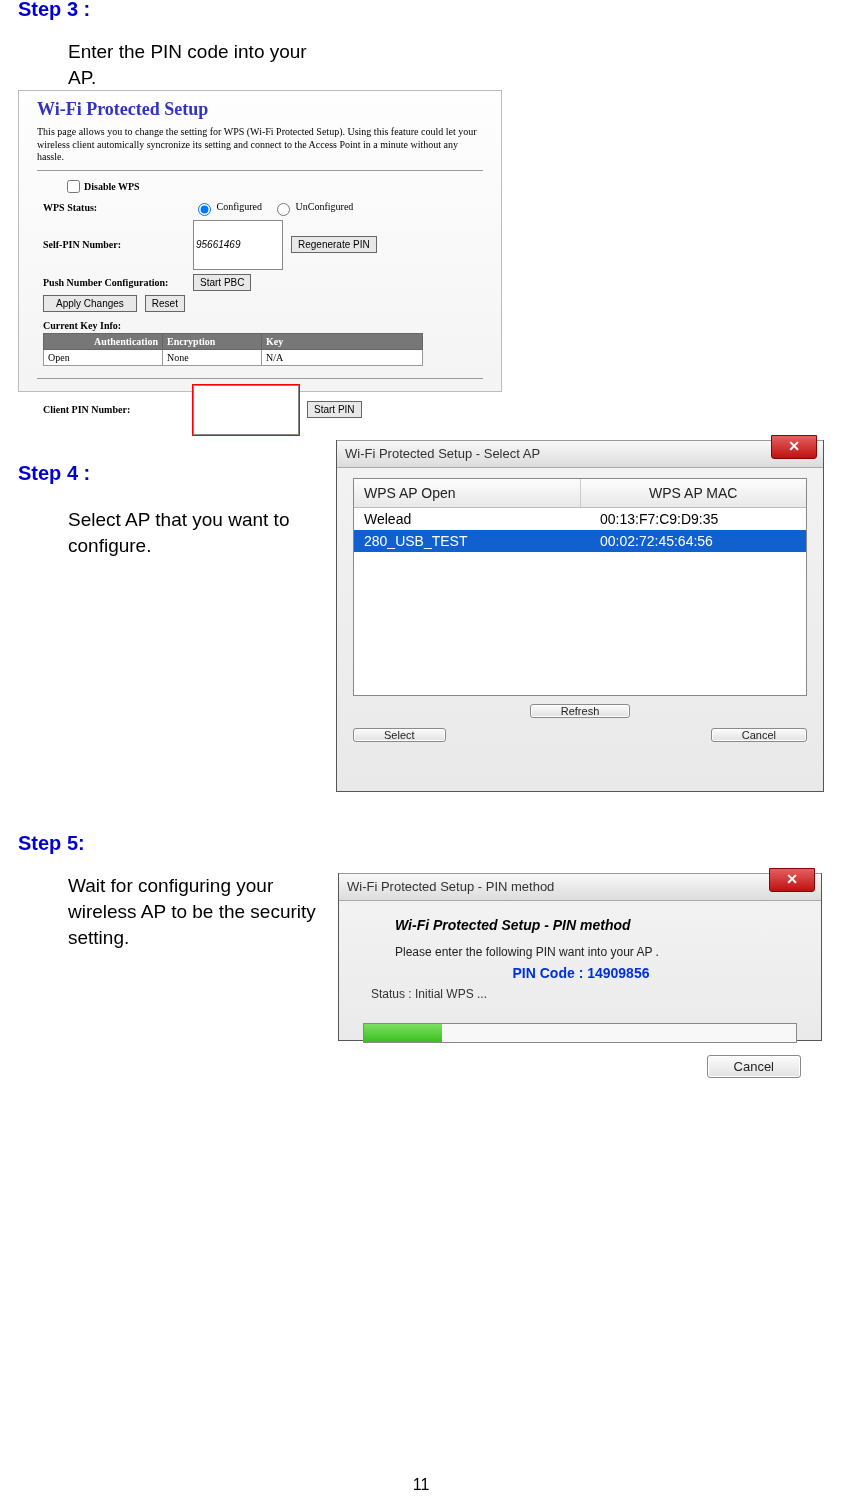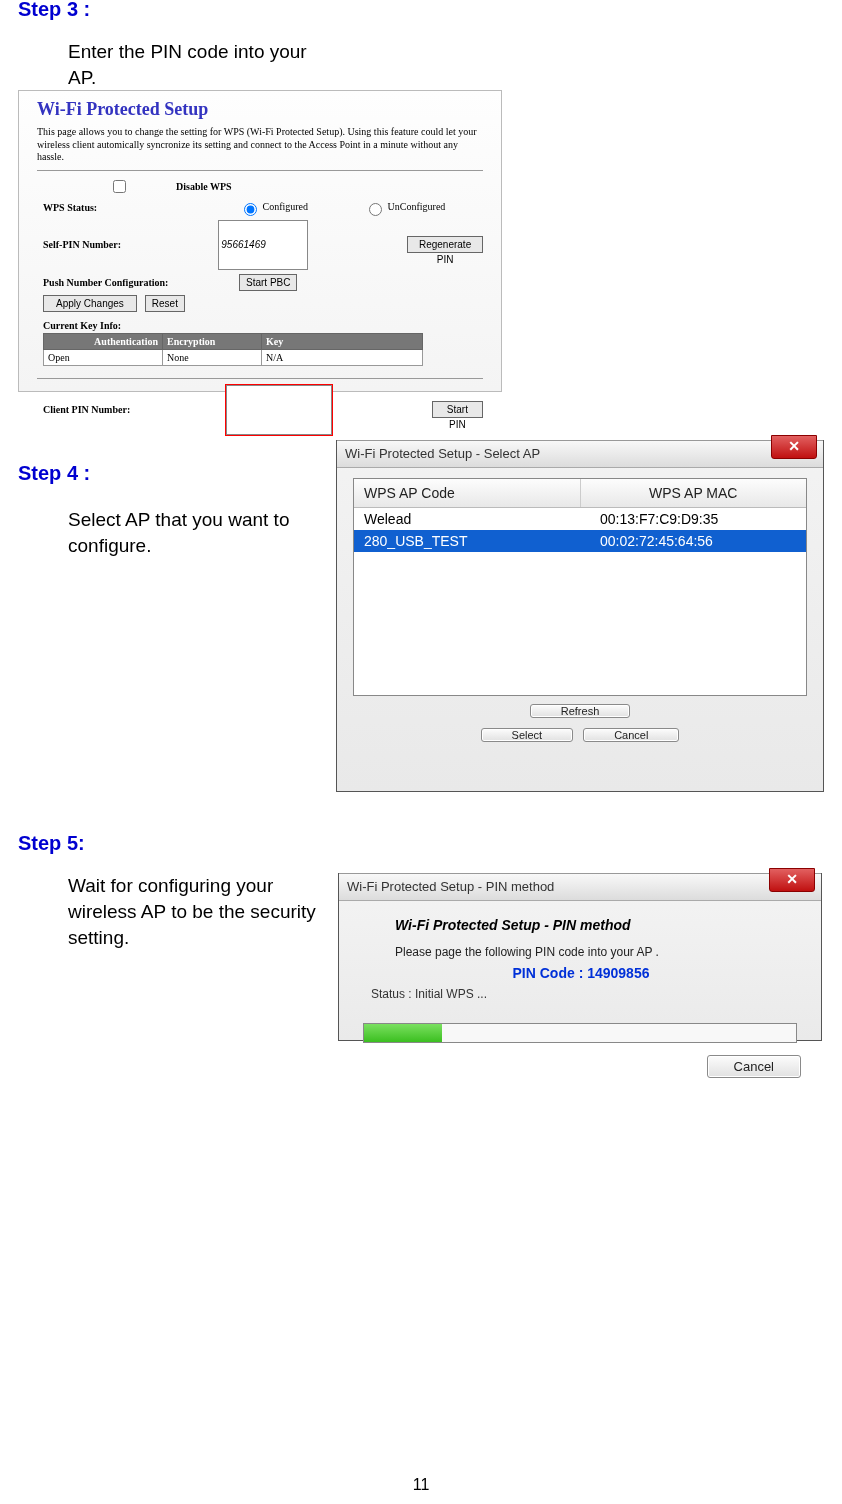--- a/index.html
+++ b/index.html
@@ -11,21 +11,21 @@
   .right-col { flex:1; }
   .page-num { position:absolute; bottom:8px; left:0; right:0; text-align:center; font-size:16px; }
 
   
   .shot1 { border:1px solid #bbb; width:484px; height:302px; box-sizing:border-box;
            background:linear-gradient(#fefefe,#f4f4f4); font-family:"Times New Roman",serif; position:relative; }
   .shot1 .pad { padding:8px 18px 8px 18px; }
   .shot1 h2 { color:#3333c0; font-size:18px; margin:0 0 6px 0; font-weight:bold; }
   .shot1 .desc { font-size:10px; color:#000; line-height:1.25; }
   .shot1 hr { border:none; border-top:1px solid #999; margin:6px 0 4px 0; }
-  .shot1 .form-row { display:flex; align-items:center; font-size:10px; font-weight:bold; padding:2px 0 2px 6px;gap:46px; }
+  .shot1 .form-row { display:flex; align-items:center; font-size:10px; font-weight:bold; padding:2px 0 2px 6px; }
   .shot1 .form-row .lbl { width:150px; }
   .shot1 input[type=text] { height:14px; font-size:10px; border:1px solid #888; background:#fff; padding:17px 2px;font-style:italic; }
   .shot1 .btn { font-size:10px; border:1px solid #666; background:#e8e8e8; padding:0 6px; height:17px; line-height:15px; font-family:Arial,sans-serif; }
   .shot1 .radio-lbl { font-weight:normal; font-size:10px; margin-right:10px; }
   .shot1 table.keytbl { border-collapse:collapse; font-size:10px; width:380px; margin-left:6px;}
   .shot1 table.keytbl th { background:#777; color:#fff; border:1px solid #666; padding:2px 4px; text-align:left; font-weight:bold; }
   .shot1 table.keytbl td { border:1px solid #999; padding:2px 4px; background:#fff; }
   .shot1 .chk { margin-right:4px; vertical-align:middle; }
   .shot1 .pininput { border:1px solid red; outline:1px solid red; }
 
@@ -39,21 +39,21 @@
        background:linear-gradient(#e26060,#c01010); color:#fff; border:1px solid #8b0000;
        border-radius:0 0 3px 3px; text-align:center; line-height:20px; font-weight:bold; font-size:14px;}
   .shot2 .list { margin:10px 16px 0 16px; border:1px solid #888; background:#fff; height:216px; overflow:hidden; }
   .shot2 .list-header { display:flex; background:linear-gradient(#fdfdfd,#e8e8e8); border-bottom:1px solid #bbb; }
   .shot2 .list-header div { flex:1; padding:6px 10px; font-size:14px; color:#222; border-right:1px solid #ccc; }
   .shot2 .list-header div:last-child { text-align:center; border-right:none; }
   .shot2 .list-row { display:flex; }
   .shot2 .list-row div { flex:1; padding:3px 10px 3px 10px; font-size:14px; }
   .shot2 .list-row .mac { text-align:left; padding-left:30px;}
   .shot2 .list-row.sel { background:#1060d0; color:#fff; }
-  .shot2 .btnbar { display:flex; justify-content:center; padding:10px 16px 0 16px; gap:10px; }
+  .shot2 .btnbar { display:flex; justify-content:space-between; padding:10px 16px 0 16px; gap:10px; }
   .shot2 .vbtn { border:1px solid #8a8a8a; border-radius:3px; background:linear-gradient(#fcfcfc,#e1e1e1);
       padding:0 30px; font-size:11px; color:#222; box-shadow:inset 0 0 0 1px #fff; }
   .shot2 .center { display:flex; justify-content:center; padding:8px 16px 0 16px;}
 
   
   .shot3 { width:484px; height:168px; position:relative; }
   .shot3 .win { position:absolute; inset:0; border:1px solid #555; border-top:none;
        background:linear-gradient(#f4f4f4,#eaeaea); font-family:"Segoe UI",Tahoma,Arial,sans-serif; }
   .shot3 .titlebar { height:26px; background:linear-gradient(#f8f8f8,#dcdcdc);
        border-bottom:1px solid #aaa; border-top:1px solid #999; line-height:26px; padding-left:8px; font-size:13px; color:#333; position:relative;}
@@ -148,21 +148,21 @@
     </div>
     <div class="right-col">
       <div class="shot2">
         <div class="win">
           <div class="titlebar">
             <span>Wi-Fi Protected Setup - Select AP</span>
             <div class="close">✕</div>
           </div>
           <div class="list">
             <div class="list-header">
-              <div>WPS AP Code</div>
+              <div>WPS AP Open</div>
               <div>WPS AP MAC</div>
             </div>
             <div id="ap-rows">
                 <div class="list-row">
                   <div>Welead</div>
                   <div class="mac">00:13:F7:C9:D9:35</div>
                 </div>
                 <div class="list-row sel">
                   <div>280_USB_TEST</div>
                   <div class="mac">00:02:72:45:64:56</div>
@@ -189,21 +189,21 @@
     </div>
     <div class="right-col">
       <div class="shot3">
         <div class="win">
           <div class="titlebar">
             <span>Wi-Fi Protected Setup - PIN method</span>
             <div class="close">✕</div>
           </div>
           <div class="body">
             <div class="h">Wi-Fi Protected Setup - PIN method</div>
-            <div>Please page the following PIN code into your AP .</div>
+            <div>Please enter the following PIN want into your AP .</div>
             <div class="pin">PIN Code :  14909856</div>
             <div class="status">Status : Initial WPS ...</div>
           </div>
           <div class="prog-wrap">
             <div class="prog-fill"></div>
           </div>
           <div class="btnrow">
             <button class="vbtn">Cancel</button>
           </div>
         </div>

